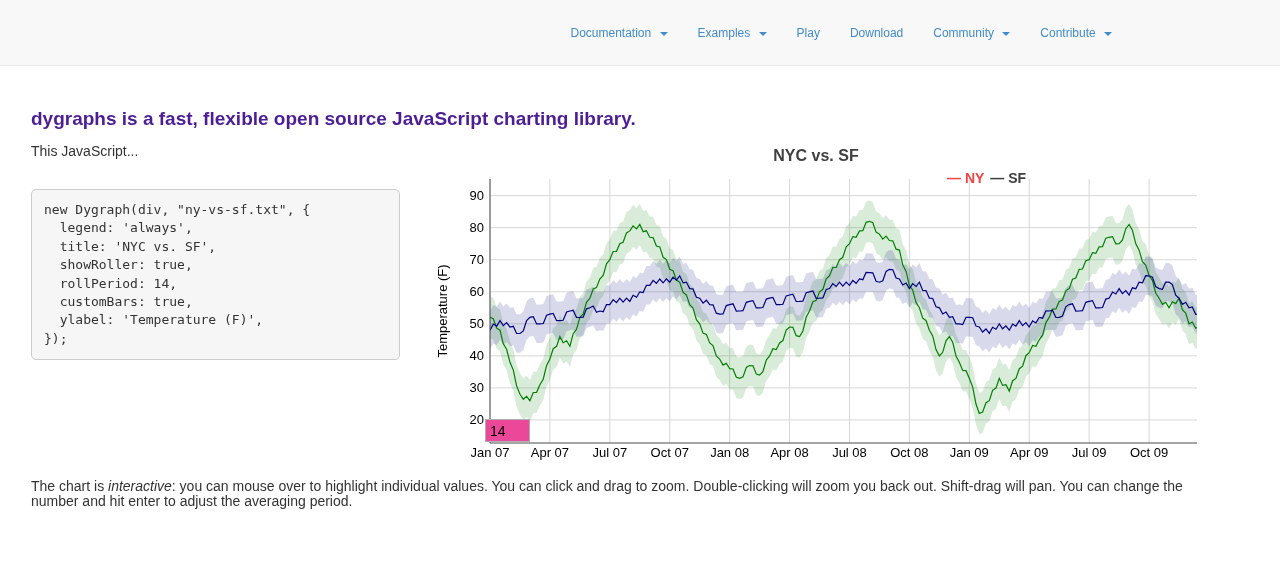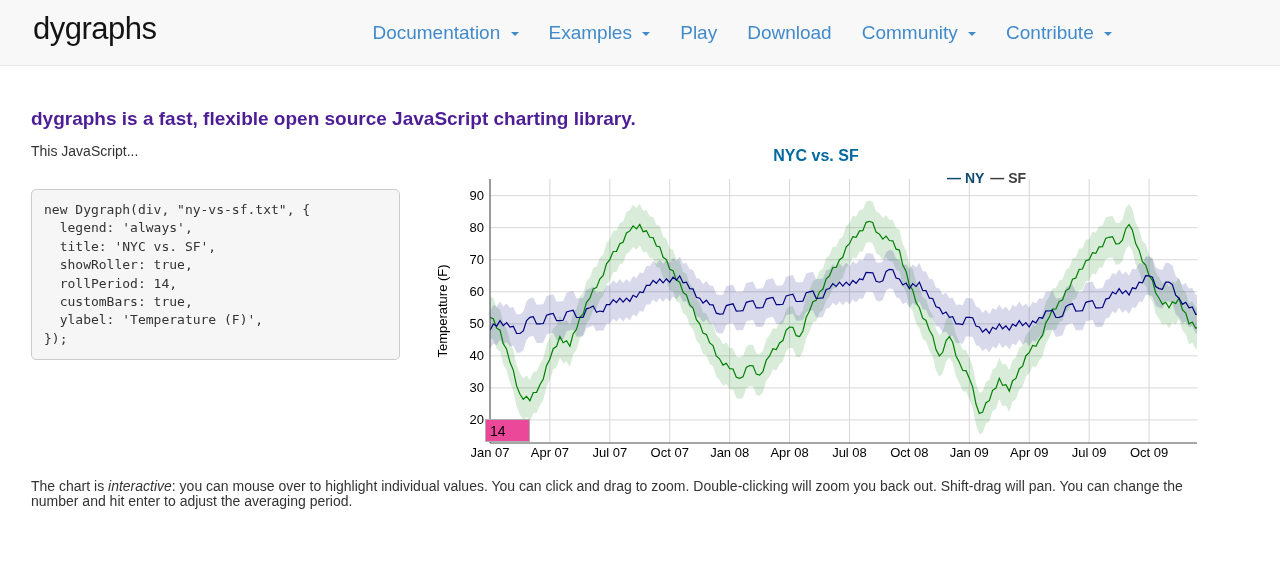--- a/index.html
+++ b/index.html
@@ -37,21 +37,21 @@
     display: flex;
     align-items: center;
     list-style: none;
     margin: 0; padding: 0;
   }
   .nav a {
     display: block;
     padding: 0 15px;
     color: #428bca;
     text-decoration: none;
-    font-size: 19px;
+    font-size: 12px;
     white-space: nowrap;
   }
   .caret {
     display: inline-block;
     width: 0; height: 0;
     border-left: 4px solid transparent;
     border-right: 4px solid transparent;
     border-top: 4px dashed;
     margin-left: 5px;
     vertical-align: middle;
@@ -92,21 +92,21 @@
     width: 762px;
     height: 315px;
   }
   .chart-title {
     position: absolute;
     top: 1px; left: 0;
     width: 100%;
     text-align: center;
     font-size: 16px;
     font-weight: bold;
-    color: #0369a1;
+    color: #404040;
   }
   .chart-legend {
     position: absolute;
     left: 512px;
     top: 24px;
     width: 250px;
     font-size: 14px;
     font-weight: bold;
     white-space: nowrap;
   }
@@ -129,21 +129,20 @@
     font-size: 13px;
     fill: #000;
   }
 
   .footer-note { margin: 18px 0 0 0; max-width: 1167px; line-height: 15px; }
 </style>
 </head>
 <body>
 
 <div class="navbar">
-  <a class="brand" href="#">dygraphs</a>
   <ul class="nav" id="nav-list">
       <li>
         <a href="#">Documentation <span class="caret"></span></a>
       </li>
       <li>
         <a href="#">Examples <span class="caret"></span></a>
       </li>
       <li>
         <a href="#">Play</a>
       </li>
@@ -226,21 +225,21 @@
             <text x="294.66101694915255" y="311" text-anchor="middle">Jan 08</text>
             <text x="354.5762711864407" y="311" text-anchor="middle">Apr 08</text>
             <text x="414.49152542372883" y="311" text-anchor="middle">Jul 08</text>
             <text x="474.40677966101697" y="311" text-anchor="middle">Oct 08</text>
             <text x="534.3220338983051" y="311" text-anchor="middle">Jan 09</text>
             <text x="594.2372881355932" y="311" text-anchor="middle">Apr 09</text>
             <text x="654.1525423728814" y="311" text-anchor="middle">Jul 09</text>
             <text x="714.0677966101695" y="311" text-anchor="middle">Oct 09</text>
             <text x="12" y="165" text-anchor="middle" transform="rotate(-90 12 165)">Temperature (F)</text>
           </svg>
-        <div class="chart-legend" id="chart-legend"><span class="entry" style="color: #0c4a6e;">— NY</span><span class="entry" style="color: #404040;">— SF</span></div>
+        <div class="chart-legend" id="chart-legend"><span class="entry" style="color: #ef4444;">— NY</span><span class="entry" style="color: #404040;">— SF</span></div>
         <input class="roller-input" id="roller" value="14" style="">
       </div>
     </div>
   </div>
 
   <p class="footer-note">
     <span>The chart is </span><i>interactive</i><span>: you can mouse over to highlight individual values. You can click and drag to zoom. Double-clicking will zoom you back out. Shift-drag will pan. You can change the number and hit enter to adjust the averaging period.</span>
   </p>
 </div>
 

